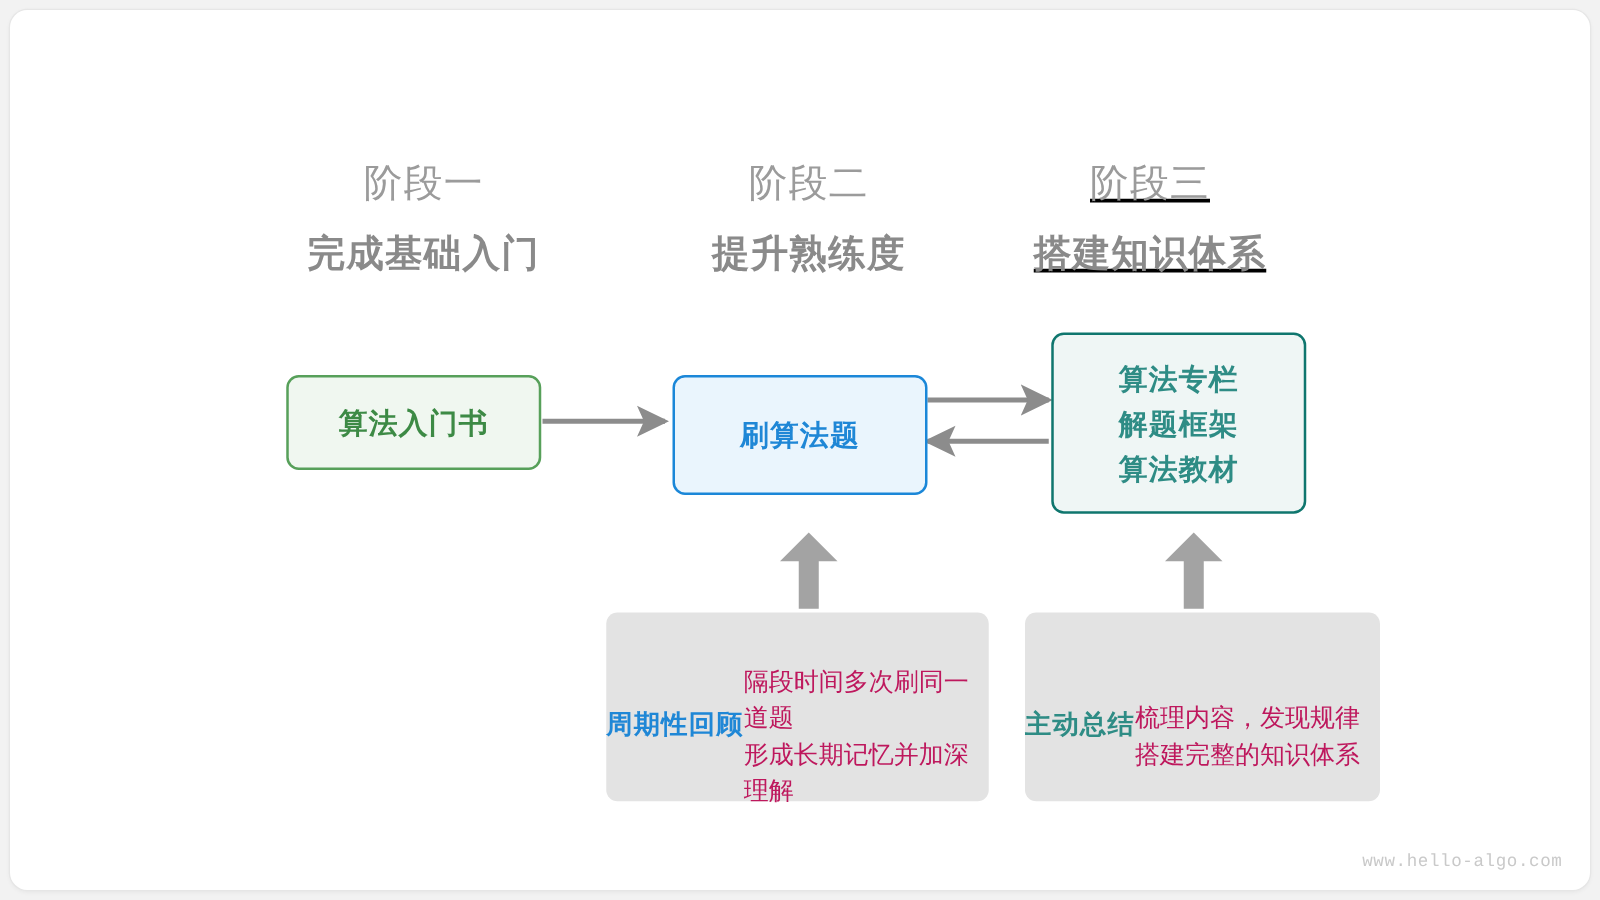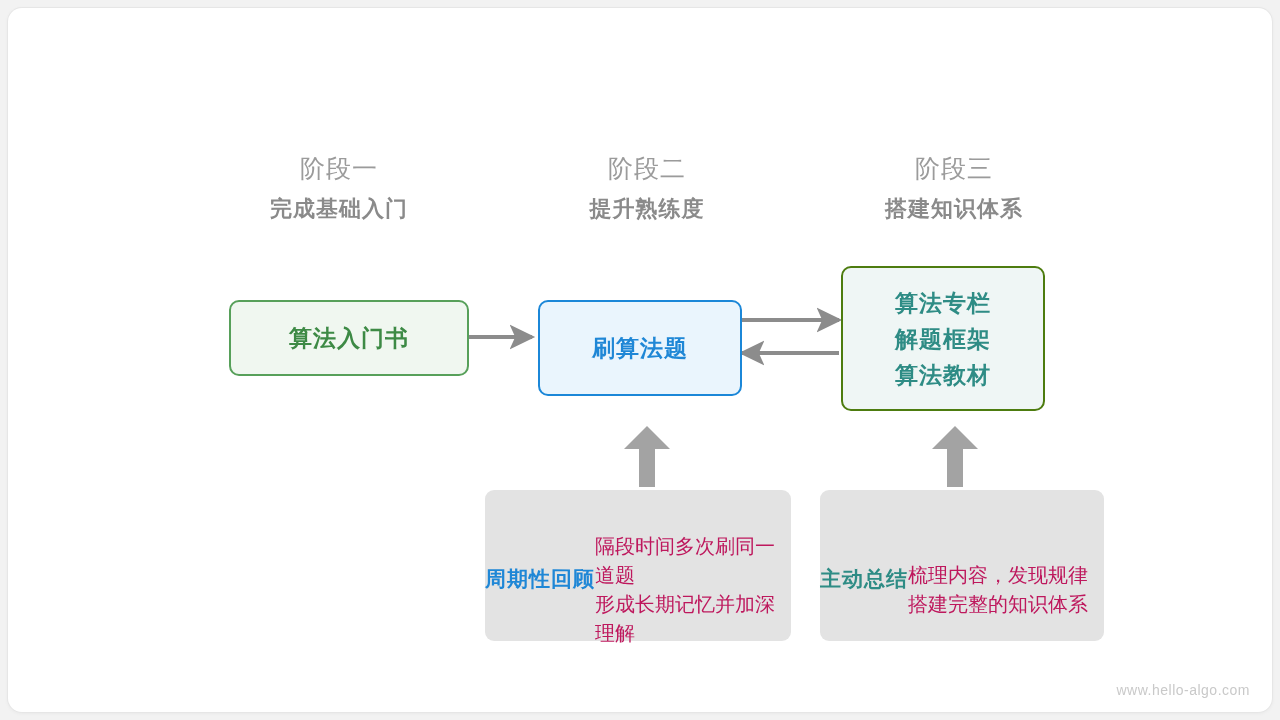--- a/index.html
+++ b/index.html
@@ -25,34 +25,33 @@
     overflow: hidden;
   }
 
   
   .stage-head {
     position: absolute;
     text-align: center;
     width: 280px;
   }
   .stage-num {
-    font-size: 25px;
+    font-size: 31px;
     color: #9b9b9b;
     letter-spacing: 1px;
     line-height: 32px;
     white-space: nowrap;
-    margin-top: 21px;
   }
   .stage-title {
-    font-size: 22px;
+    font-size: 30px;
     font-weight: bold;
     color: #8a8a8a;
     letter-spacing: 1px;
     line-height: 30px;
-    margin-top: 10px;
+    margin-top: 26px;
     white-space: nowrap;
   }
 
   
   .node {
     position: absolute;
     box-sizing: border-box;
     display: flex;
     flex-direction: column;
     align-items: center;
@@ -69,21 +68,21 @@
     color: #3d8a45;
     font-size: 23px;
   }
   .node-blue {
     border: 2px solid #1b87d8;
     background: #eaf5fd;
     color: #1f87d6;
     font-size: 23px;
   }
   .node-teal {
-    border: 2px solid #4d7c0f;
+    border: 2px solid #0f766e;
     background: #eff6f5;
     color: #2e8c85;
     font-size: 23px;
     line-height: 36px;
   }
 
   
   .note {
     position: absolute;
     box-sizing: border-box;
@@ -109,21 +108,21 @@
     line-height: 29px;
     text-align: left;
     white-space: pre-line;
   }
 
   
   .watermark {
     position: absolute;
     right: 22px;
     bottom: 14px;
-    font-family: Liberation Sans, sans-serif;
+    font-family: Liberation Mono, monospace;
     font-size: 14px;
     color: #c9c9c9;
     letter-spacing: 0.5px;
   }
 
   svg.overlay {
     position: absolute;
     left: 0; top: 0;
     width: 1264px; height: 704px;
     pointer-events: none;
@@ -158,26 +157,26 @@
   <div class="stage-head" style="left:191px; top:123px;">
     <div class="stage-num">阶段一</div>
     <div class="stage-title">完成基础入门</div>
   </div>
 
   <div class="stage-head" style="left:499px; top:123px;">
     <div class="stage-num">阶段二</div>
     <div class="stage-title">提升熟练度</div>
   </div>
 
-  <div class="stage-head" style="left:806px; top:123px;">
+  <div class="stage-head" style="left:772px; top:123px;text-decoration:underline;">
     <div class="stage-num">阶段三</div>
     <div class="stage-title">搭建知识体系</div>
   </div>
 
-  <div class="node node-green" style="left:221px; top:292px; width:240px; height:76px;">
+  <div class="node node-green" style="left:221px; top:292px; width:204px; height:76px;">
     <div class="line">算法入门书</div>
   </div>
 
   <div class="node node-blue" style="left:530px; top:292px; width:204px; height:96px;">
     <div class="line">刷算法题</div>
   </div>
 
   <div class="node node-teal" style="left:833px; top:258px; width:204px; height:145px;">
     <div class="line">算法专栏</div>
     <div class="line">解题框架</div>

